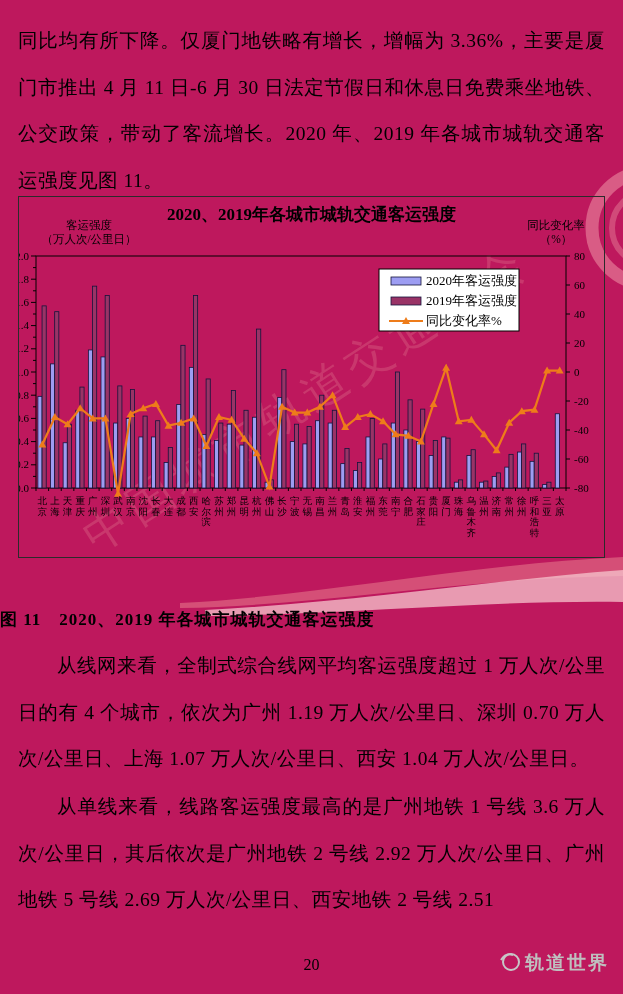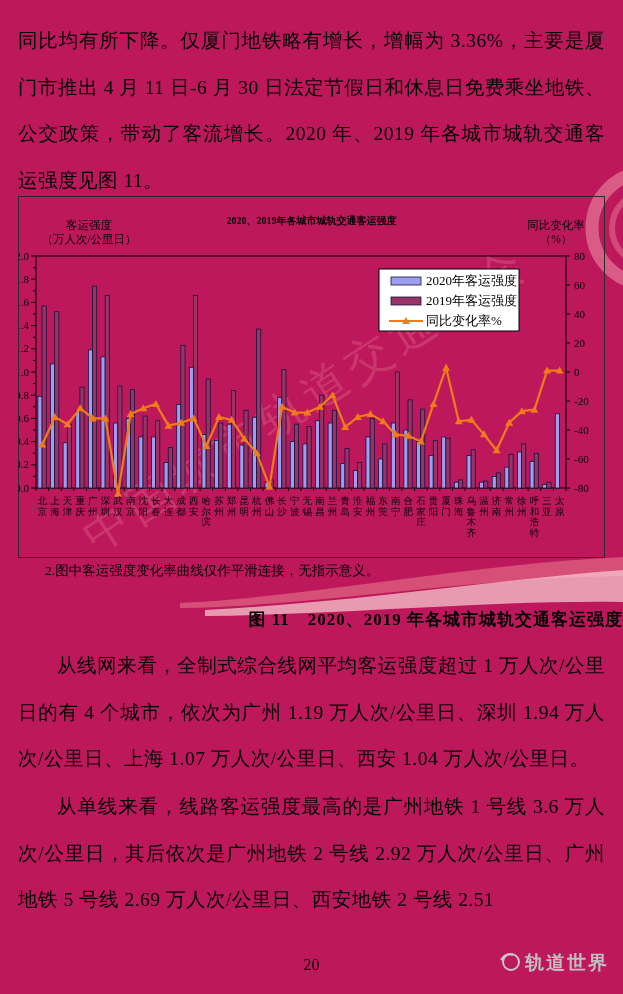--- a/index.html
+++ b/index.html
@@ -7,33 +7,33 @@
         font-family:"Liberation Serif","DejaVu Serif",serif;color:#000;}
   #deco{position:absolute;left:0;top:0;z-index:0;pointer-events:none;}
   .layer{position:relative;z-index:1;}
   .para{position:absolute;left:18px;width:587px;font-size:19.5px;line-height:46.5px;
         text-align:justify;letter-spacing:.5px;}
   .indent{text-indent:2em;}
   #para-top{top:18px;}
   #figure-box{position:absolute;left:18px;top:196px;width:585px;height:360px;
               border:1px solid #2b2b2b;}
   #fig-title{position:absolute;left:0;top:6px;width:100%;text-align:center;
-             font-size:10px;font-weight:bold;margin-top:11px;}
+             font-size:17px;font-weight:bold;}
   .axis-title{position:absolute;font-size:11.5px;line-height:14px;text-align:center;}
   #left-axis-title{left:0px;top:21px;width:140px;}
   #right-axis-title{right:2px;top:21px;width:92px;}
   #chart-svg{position:absolute;left:0;top:0;}
   #chart-svg text.tick{font-family:"Liberation Serif",serif;font-size:11px;}
   #chart-svg text.xlab{font-family:"Liberation Serif",serif;font-size:9.5px;}
   #chart-svg text.leg{font-family:"Liberation Serif",serif;font-size:13px;}
   #chart-svg text.wm{font-family:"Liberation Serif",serif;font-size:46px;
                      fill:rgba(228,130,146,0.30);letter-spacing:6px;}
   #notes{position:absolute;left:18px;top:560px;width:590px;font-size:13.5px;line-height:21px;}
   #note-2{padding-left:27px;}
-  #caption{position:absolute;left:0;top:608px;width:623px;text-align:right;
+  #caption{position:absolute;left:0;top:608px;width:623px;text-align:left;
            font-size:17px;font-weight:bold;letter-spacing:1px;}
   #para-mid{top:643px;}
   #para-bot{top:784px;}
   #page-number{position:absolute;left:0;top:956px;width:623px;text-align:center;font-size:16px;}
   #footer-wm{position:absolute;right:14px;top:950px;display:flex;
              color:#bfbfbf;font-size:19px;font-weight:bold;letter-spacing:2px;}
   #footer-wm svg{margin-right:5px;}
 </style>
 </head>
 <body>
@@ -392,26 +392,25 @@
         <div>客运强度</div>
         <div>（万人次/公里日）</div>
       </div>
       <div id="right-axis-title" class="axis-title">
         <div>同比变化率</div>
         <div>（%）</div>
       </div>
     </div>
 
     <div id="notes">
-      <div id="note-2">2.图中客运强度变化率曲线仅作平滑连接，无指示意义。</div>
     </div>
 
     <div id="caption">图 11　2020、2019 年各城市城轨交通客运强度</div>
 
-    <div id="para-mid" class="para indent">从线网来看，全制式综合线网平均客运强度超过 1 万人次/公里日的有 4 个城市，依次为广州 1.19 万人次/公里日、深圳 1.94 万人次/公里日、上海 1.07 万人次/公里日、西安 1.04 万人次/公里日。</div>
+    <div id="para-mid" class="para indent">从线网来看，全制式综合线网平均客运强度超过 1 万人次/公里日的有 4 个城市，依次为广州 1.19 万人次/公里日、深圳 0.70 万人次/公里日、上海 1.07 万人次/公里日、西安 1.04 万人次/公里日。</div>
     <div id="para-bot" class="para indent">从单线来看，线路客运强度最高的是广州地铁 1 号线 3.6 万人次/公里日，其后依次是广州地铁 2 号线 2.92 万人次/公里日、广州地铁 5 号线 2.69 万人次/公里日、西安地铁 2 号线 2.51</div>
 
     <div id="page-number">20</div>
     <div id="footer-wm">
       <svg width="22" height="22">
         <circle cx="13" cy="12" r="8" fill="none" stroke="#c7c7c7" stroke-width="2"></circle>
         <path d="M 3 10 Q 8 2 15 5" fill="none" stroke="#c7c7c7" stroke-width="2"></path>
       </svg>
       <span>轨道世界</span>
     </div>

